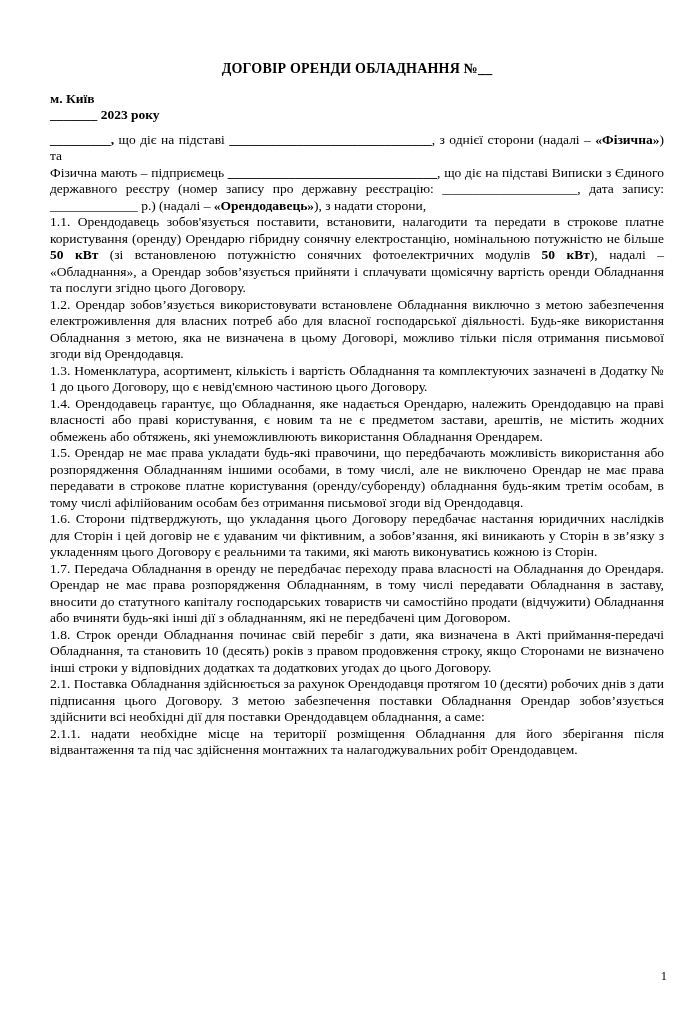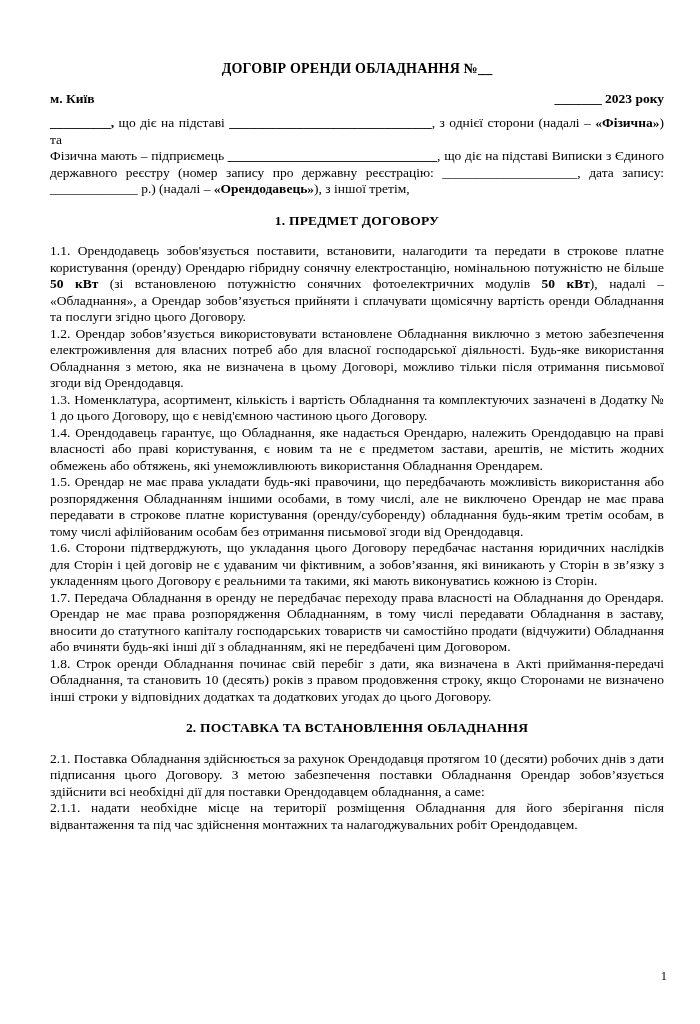--- a/index.html
+++ b/index.html
@@ -22,20 +22,21 @@
     font-weight: bold;
     text-align: center;
     margin-bottom: 13px;
     letter-spacing: 0.2px;
   }
   .dateline {
     display: flex;
     justify-content: space-between;
     font-weight: bold;
     margin-bottom: 8px;
+    flex-direction: column;
   }
   .doc-body .para {
     text-align: justify;
   }
   .doc-body .heading {
     font-weight: bold;
     text-align: center;
     margin: 15px 0 14px 0;
     letter-spacing: 0.2px;
   }
@@ -54,30 +55,28 @@
 
   <div class="title">ДОГОВІР ОРЕНДИ ОБЛАДНАННЯ №__</div>
 
   <div class="dateline">
     <span>м. Київ</span>
     <span>_______ 2023 року</span>
   </div>
 
   <div class="doc-body">
       <div class="para"><span class="b">_________,</span><span>  що  діє  на  підставі  </span><span class="b">______________________________</span><span>, з однієї сторони (надалі – </span><span class="b">«Фізична»</span><span>) та</span></div>
-      <div class="para"><span>Фізична мають – підприємець </span><span class="b">_______________________________</span><span>, що діє на підставі Виписки з Єдиного державного реєстру (номер запису про державну реєстрацію: ____________________, дата запису: _____________ р.) (надалі – </span><span class="b">«Орендодавець»</span><span>), з іншої третім,</span></div>
-      <div class="heading"><span class="b">1. ПРЕДМЕТ ДОГОВОРУ</span></div>
+      <div class="para"><span>Фізична мають – підприємець </span><span class="b">_______________________________</span><span>, що діє на підставі Виписки з Єдиного державного реєстру (номер запису про державну реєстрацію: ____________________, дата запису: _____________ р.) (надалі – </span><span class="b">«Орендодавець»</span><span>), з надати сторони,</span></div>
       <div class="para"><span>1.1. Орендодавець зобов'язується поставити, встановити, налагодити та передати в строкове платне користування (оренду) Орендарю гібридну сонячну електростанцію, номінальною потужністю не більше </span><span class="b">50 кВт</span><span> (зі встановленою потужністю сонячних фотоелектричних модулів </span><span class="b">50 кВт</span><span>), надалі – «Обладнання», а Орендар зобов’язується  прийняти і сплачувати щомісячну вартість оренди Обладнання та послуги згідно цього Договору.</span></div>
       <div class="para"><span>1.2. Орендар зобов’язується використовувати встановлене Обладнання виключно з метою забезпечення електроживлення для власних потреб або для власної господарської діяльності. Будь-яке використання Обладнання з метою, яка не визначена в цьому Договорі, можливо тільки після отримання письмової згоди від Орендодавця.</span></div>
       <div class="para"><span>1.3. Номенклатура, асортимент, кількість і вартість Обладнання та комплектуючих зазначені в Додатку № 1 до цього Договору, що є невід'ємною частиною цього  Договору.</span></div>
       <div class="para"><span>1.4. Орендодавець гарантує, що Обладнання, яке надається Орендарю, належить Орендодавцю на праві власності або праві користування, є новим та не є предметом застави, арештів, не містить жодних обмежень або обтяжень, які унеможливлюють використання Обладнання Орендарем.</span></div>
       <div class="para"><span>1.5. Орендар не має права укладати будь-які правочини, що передбачають можливість використання або розпорядження Обладнанням іншими особами, в тому числі, але не виключено Орендар не має права передавати в строкове платне користування (оренду/суборенду) обладнання будь-яким третім особам, в тому числі афілійованим особам без отримання письмової згоди від Орендодавця.</span></div>
       <div class="para"><span>1.6. Сторони підтверджують, що укладання цього Договору передбачає настання юридичних наслідків для Сторін і цей договір не є удаваним чи фіктивним, а зобов’язання, які виникають у Сторін в зв’язку з укладенням цього Договору є реальними та такими, які мають виконуватись кожною із Сторін.</span></div>
       <div class="para"><span>1.7. Передача Обладнання в оренду не передбачає переходу права власності на Обладнання до Орендаря. Орендар не має права розпорядження Обладнанням, в тому числі передавати Обладнання в заставу, вносити до статутного капіталу господарських товариств чи самостійно продати (відчужити) Обладнання або вчиняти будь-які інші дії з обладнанням, які не передбачені цим Договором.</span></div>
       <div class="para"><span>1.8. Строк оренди Обладнання починає свій перебіг з дати, яка визначена в Акті приймання-передачі Обладнання, та становить 10 (десять) років з правом продовження строку, якщо Сторонами не визначено інші строки у відповідних додатках та додаткових угодах до цього Договору.</span></div>
-      <div class="heading"><span class="b">2. ПОСТАВКА ТА ВСТАНОВЛЕННЯ ОБЛАДНАННЯ</span></div>
       <div class="para"><span>2.1. Поставка Обладнання здійснюється за рахунок Орендодавця протягом 10 (десяти) робочих днів з дати підписання цього Договору. З метою забезпечення поставки Обладнання Орендар зобов’язується здійснити всі необхідні дії для поставки Орендодавцем обладнання, а саме:</span></div>
       <div class="para"><span>2.1.1. надати необхідне місце на території розміщення Обладнання для його зберігання після відвантаження та під час здійснення монтажних та налагоджувальних робіт Орендодавцем.</span></div>
     </div>
 
   <div class="pagenum">1</div>
 
 </div>
 
 </body></html>

